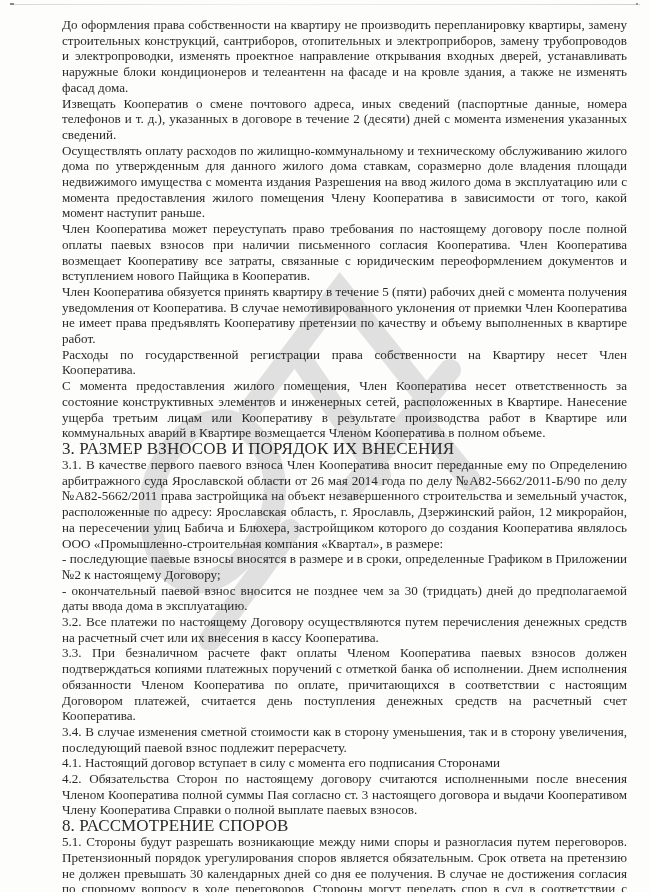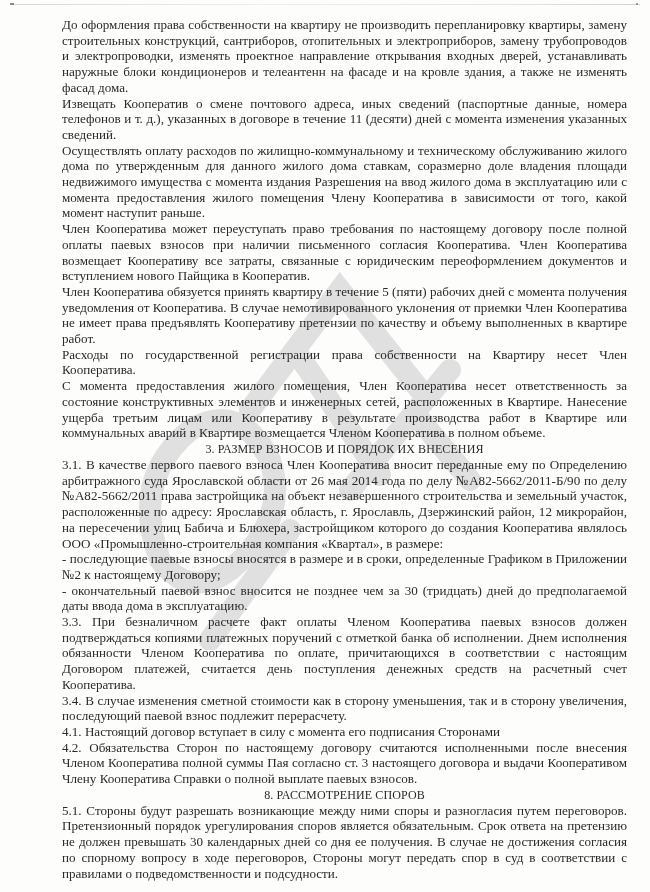--- a/index.html
+++ b/index.html
@@ -20,21 +20,21 @@
       position: absolute; left: 120px; top: 230px; width: 380px; height: 420px;
       pointer-events: none; z-index: 0;
     }
     .page {
       position: absolute; left: 62px; top: 17px; width: 565px;
       font-size: 13.1px; line-height: 15.7px;
       text-align: justify; z-index: 1;
     }
     .page p { margin: 0; }
     .heading {
-      text-align: center; font-size: 12px; line-height: 16px;
+      text-align: left; font-size: 17px; line-height: 16px;
       letter-spacing: 0.1px;
     }
   </style>
 </head>
 <body>
 
 <div class="scan-edge"></div>
 <div class="scan-dot-left"></div>
 <div class="scan-dot-right"></div>
 
@@ -45,31 +45,32 @@
     <path d="M130 180 L220 60 L300 160"></path>
     <path d="M175 120 L260 245"></path>
     <path d="M230 260 L330 140"></path>
     <path d="M300 190 L350 250"></path>
     <path d="M90 410 L170 300"></path>
   </g>
 </svg>
 
 <div class="page">
   <p>До оформления права собственности на квартиру не производить перепланировку квартиры, замену строительных конструкций, сантриборов, отопительных и электроприборов, замену трубопроводов и электропроводки,  изменять проектное направление открывания входных дверей, устанавливать наружные блоки кондиционеров и телеантенн на фасаде и на кровле здания, а также  не изменять фасад дома.</p>
-  <p>Извещать Кооператив о смене почтового адреса, иных сведений (паспортные данные, номера телефонов и т. д.), указанных в договоре в течение 11 (десяти) дней с момента изменения указанных сведений.</p>
+  <p>Извещать Кооператив о смене почтового адреса, иных сведений (паспортные данные, номера телефонов и т. д.), указанных в договоре в течение 2 (десяти) дней с момента изменения указанных сведений.</p>
   <p>Осуществлять оплату расходов по жилищно-коммунальному и техническому обслуживанию жилого дома по утвержденным для данного жилого дома ставкам, соразмерно доле владения площади недвижимого имущества с момента издания Разрешения на ввод жилого дома в эксплуатацию или с момента предоставления жилого помещения  Члену Кооператива в зависимости от того, какой момент наступит раньше.</p>
   <p>Член Кооператива может переуступать право требования по настоящему договору после полной оплаты паевых взносов при наличии письменного согласия Кооператива. Член Кооператива возмещает Кооперативу все затраты, связанные с юридическим переоформлением документов и вступлением нового Пайщика в Кооператив.</p>
   <p>Член Кооператива обязуется принять квартиру в течение 5 (пяти) рабочих дней с момента получения уведомления от Кооператива. В случае немотивированного уклонения от  приемки Член Кооператива не имеет права предъявлять Кооперативу претензии по качеству и объему выполненных в квартире работ.</p>
   <p>Расходы по государственной регистрации права собственности на Квартиру несет Член Кооператива.</p>
   <p>С момента предоставления жилого помещения, Член Кооператива несет ответственность за состояние конструктивных элементов и инженерных сетей, расположенных в Квартире. Нанесение ущерба третьим лицам или Кооперативу в результате производства работ в Квартире или коммунальных аварий в Квартире возмещается Членом Кооператива в полном объеме.</p>
 
   <p class="heading">3. РАЗМЕР ВЗНОСОВ И ПОРЯДОК ИХ ВНЕСЕНИЯ</p>
   <p>3.1. В качестве первого паевого взноса Член Кооператива вносит переданные ему по Определению арбитражного суда Ярославской области от 26 мая 2014 года по делу №А82-5662/2011-Б/90 по делу №А82-5662/2011 права застройщика на объект незавершенного строительства и земельный участок, расположенные по адресу: Ярославская область, г. Ярославль, Дзержинский район, 12 микрорайон, на пересечении улиц Бабича и Блюхера, застройщиком которого до создания Кооператива являлось ООО «Промышленно-строительная компания «Квартал», в размере:</p>
   <p>- последующие паевые взносы вносятся  в размере и в сроки, определенные Графиком в Приложении №2 к настоящему Договору;</p>
   <p>- окончательный паевой взнос вносится не позднее чем за 30 (тридцать) дней до предполагаемой даты ввода дома в эксплуатацию.</p>
+  <p>3.2. Все платежи по настоящему Договору осуществляются путем перечисления денежных средств на расчетный счет или их внесения в кассу Кооператива.</p>
   <p>3.3. При безналичном расчете факт оплаты Членом Кооператива паевых взносов должен подтверждаться копиями платежных поручений с отметкой банка об исполнении. Днем исполнения обязанности Членом Кооператива по оплате, причитающихся в соответствии с настоящим Договором платежей, считается  день поступления денежных  средств на расчетный счет Кооператива.</p>
   <p>3.4. В случае изменения сметной стоимости как в сторону уменьшения, так и в сторону увеличения, последующий паевой взнос подлежит перерасчету.</p>
 
   <p>4.1. Настоящий договор вступает в силу с момента его подписания Сторонами</p>
   <p>4.2. Обязательства Сторон по настоящему договору считаются исполненными после внесения Членом Кооператива полной суммы Пая согласно ст. 3 настоящего договора и  выдачи Кооперативом Члену Кооператива Справки о полной выплате паевых взносов.</p>
 
   <p class="heading">8. РАССМОТРЕНИЕ СПОРОВ</p>
   <p>5.1. Стороны будут разрешать возникающие между ними споры и разногласия путем переговоров. Претензионный порядок урегулирования споров является обязательным. Срок ответа на претензию не должен превышать 30 календарных  дней со дня ее получения.   В случае не достижения согласия по спорному  вопросу в ходе переговоров, Стороны могут передать спор в суд в соответствии с правилами о подведомственности и подсудности.</p>
 </div>
 

